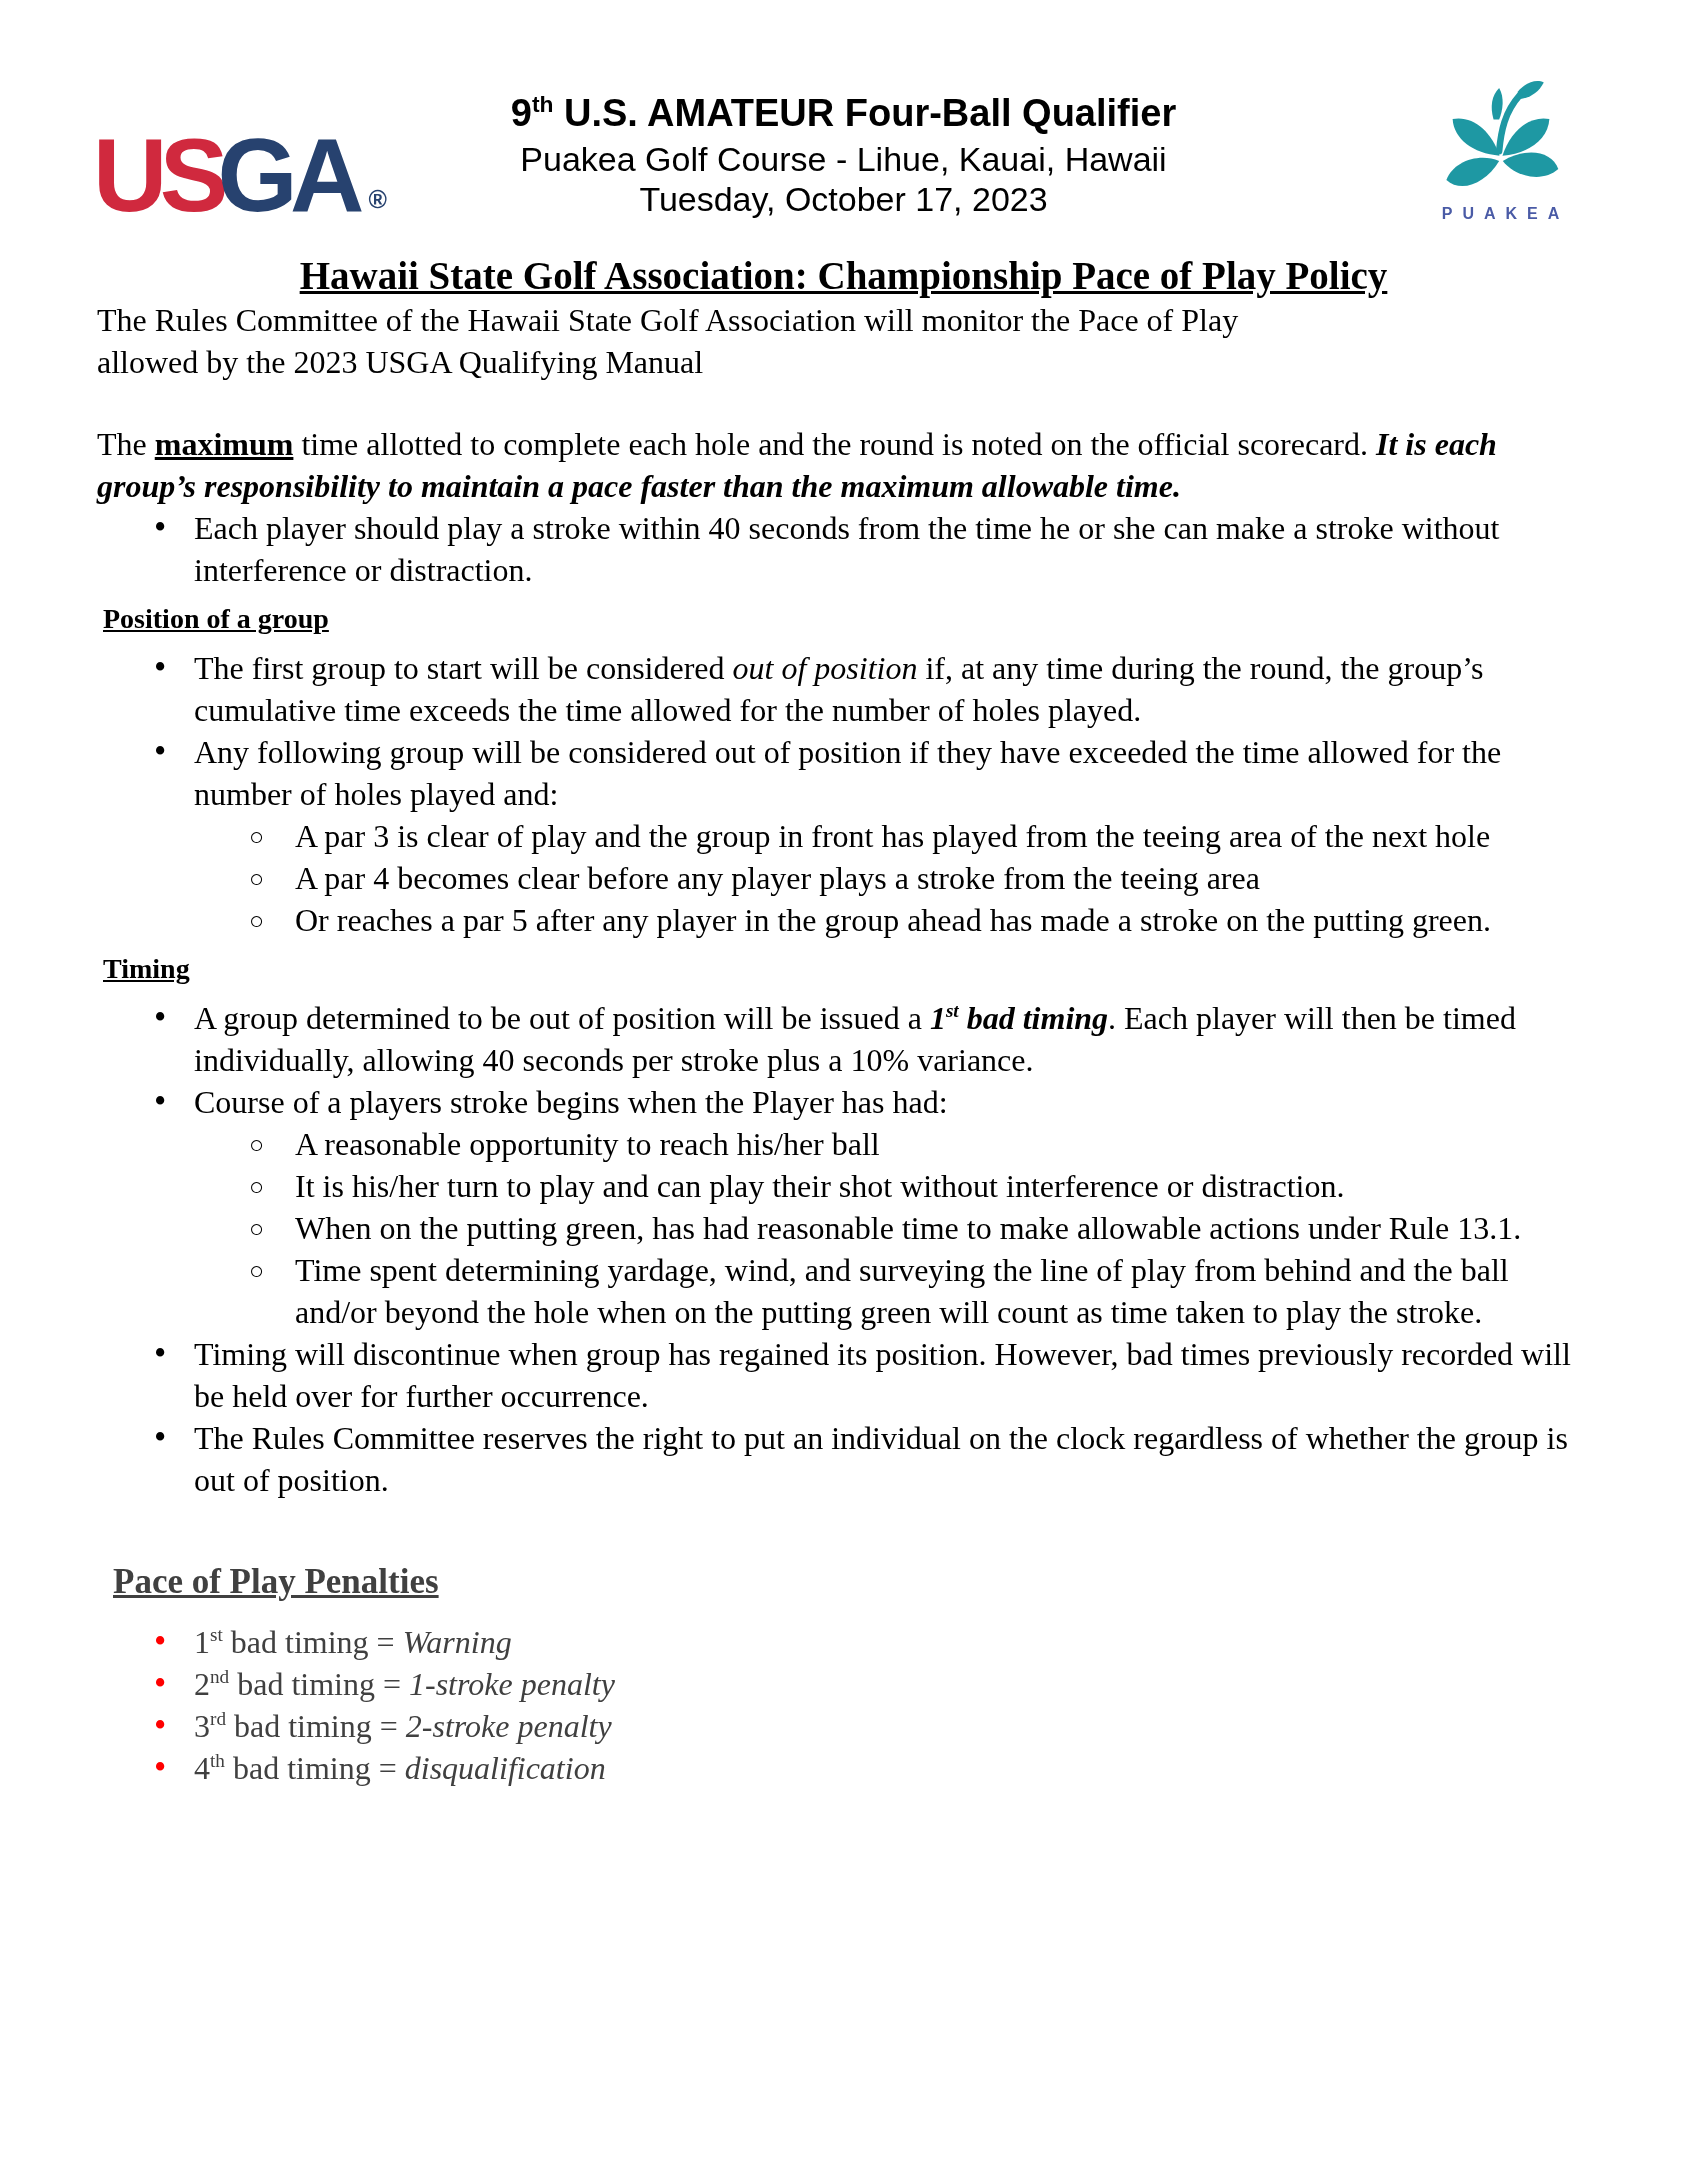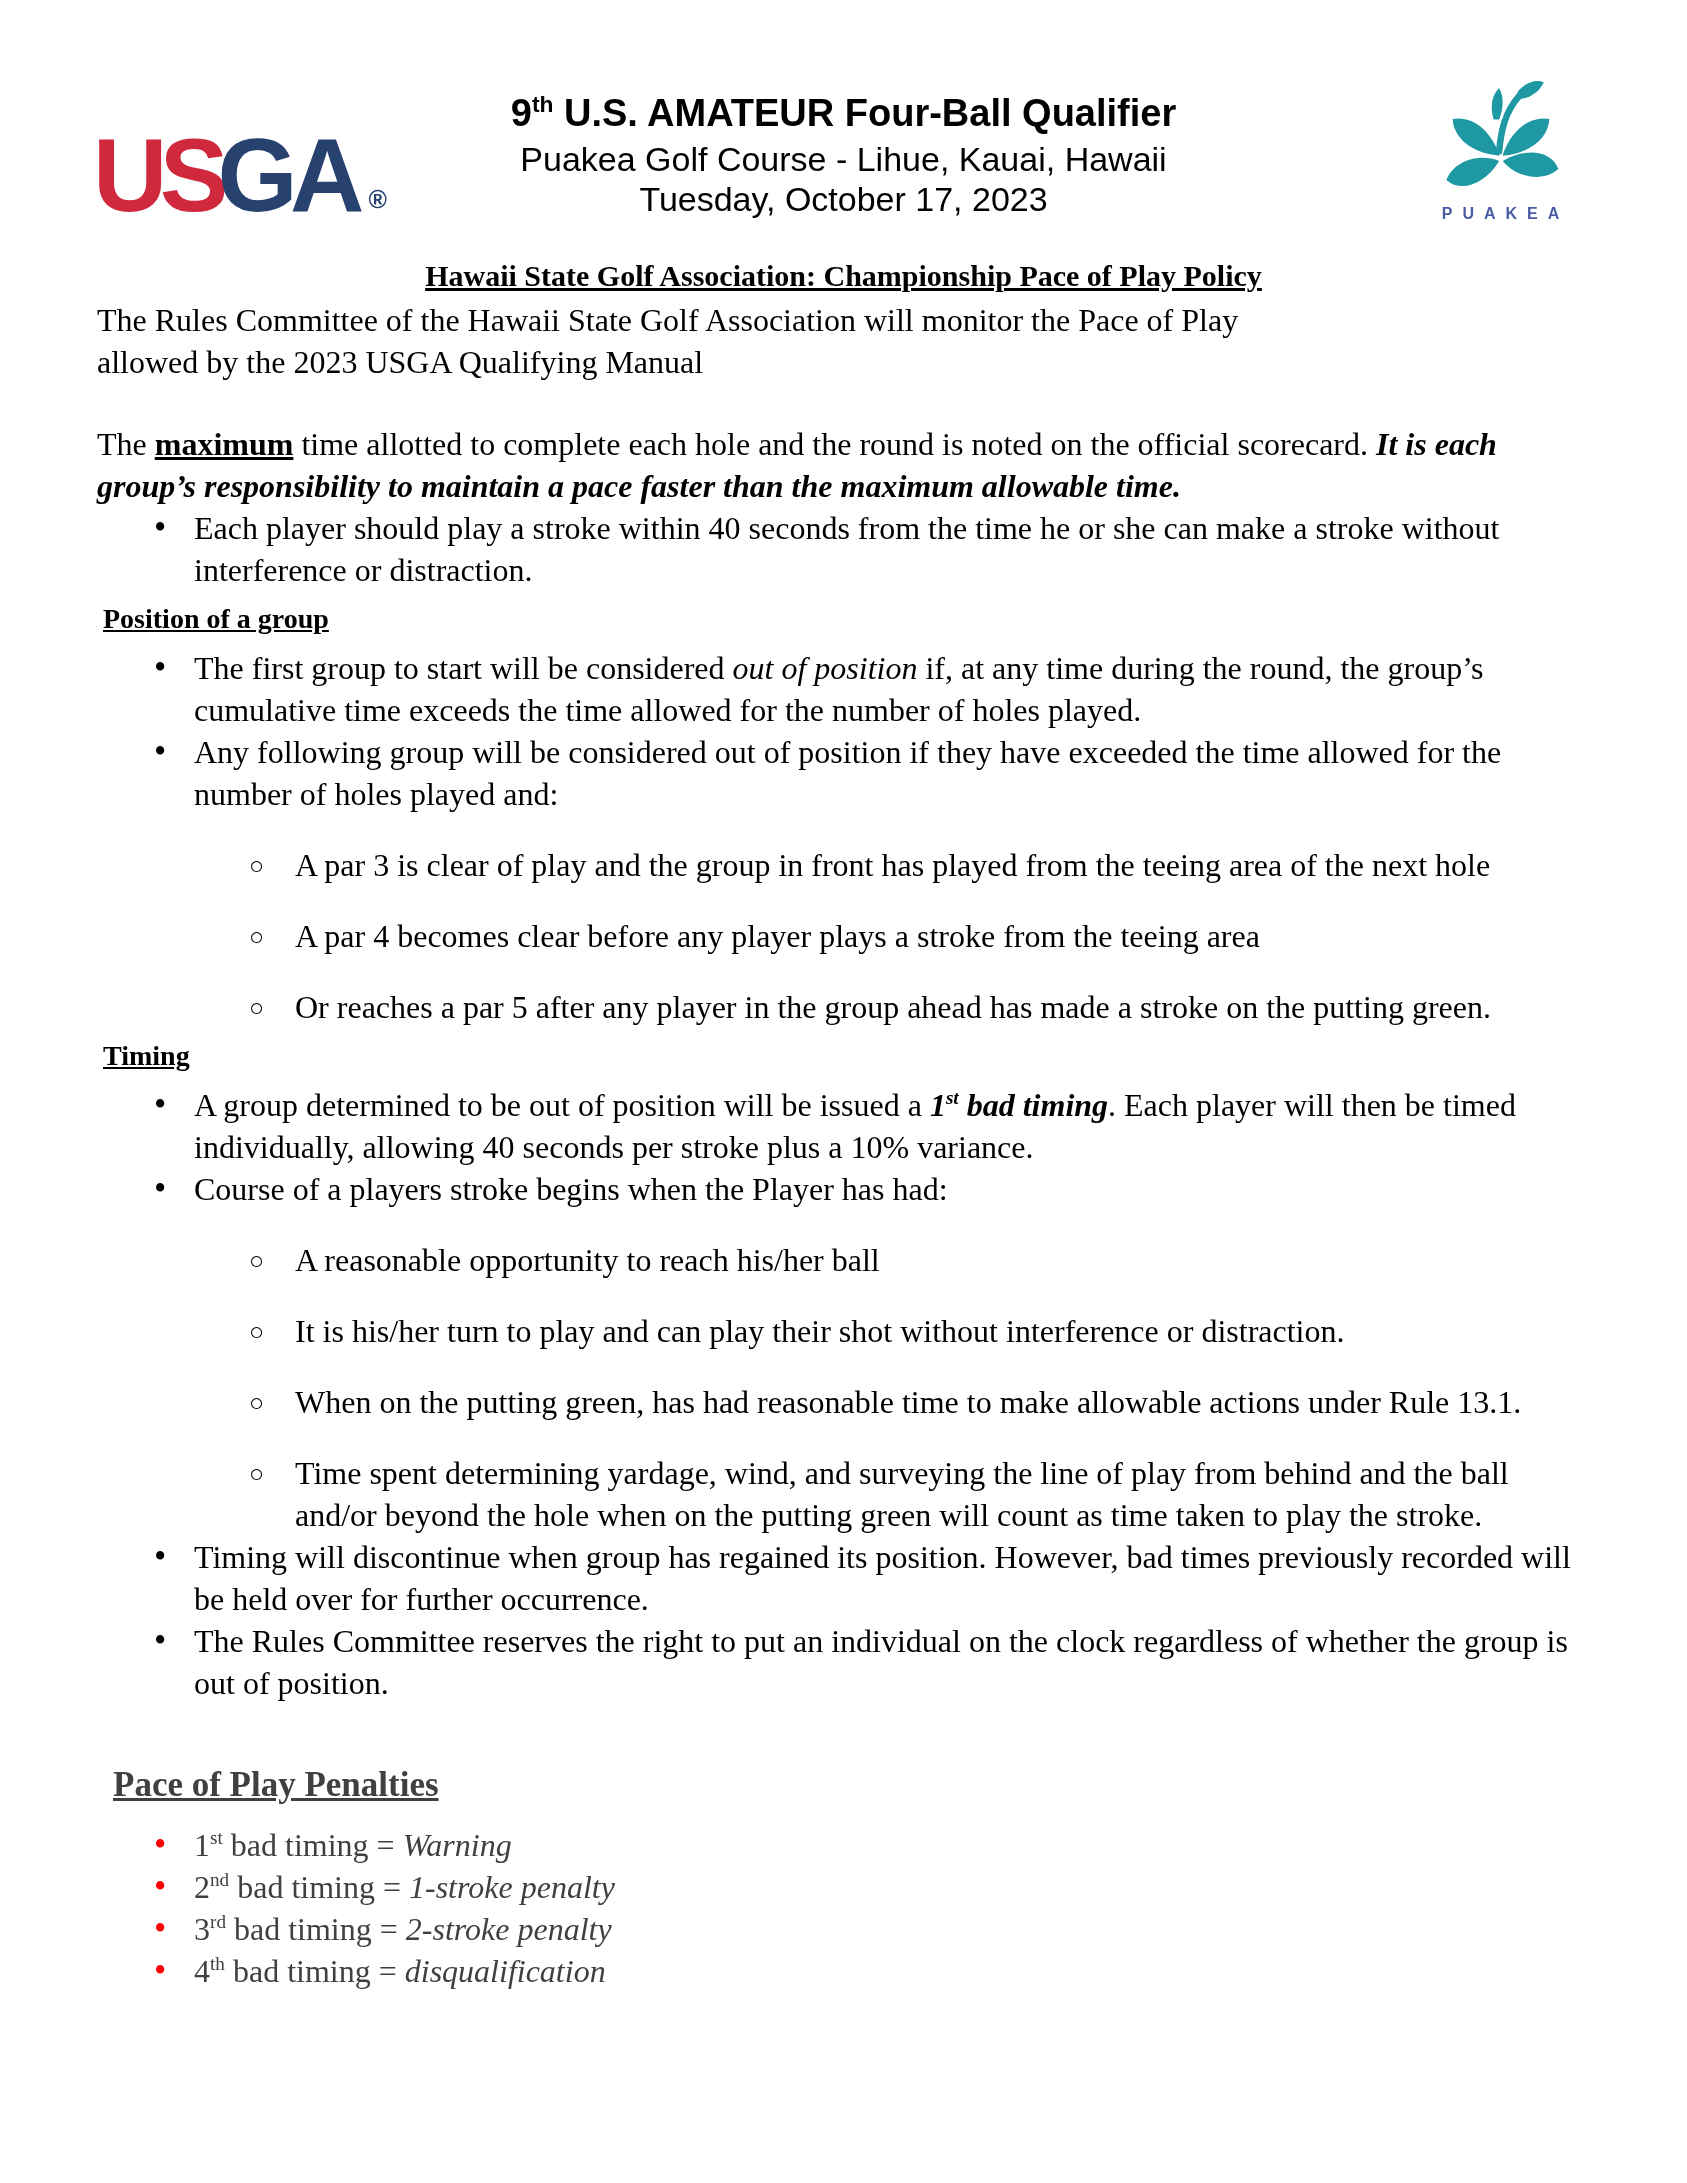--- a/index.html
+++ b/index.html
@@ -41,40 +41,40 @@
   .puakea-label {
     font-family:"Liberation Sans", sans-serif;
     font-weight:bold; font-size:16px; letter-spacing:10px;
     text-indent:10px; color:#4A5BA6; margin-top:3.4px;
   }
   
   .content { padding:0 97px; font-size:32px; line-height:42px; }
   .center { text-align:left; margin:0; }
   .policy-heading {
     margin:0; text-align:center;
-    font-size:30px; font-weight:bold; line-height:46px;
+    font-size:39px; font-weight:bold; line-height:46px;
     text-decoration:underline;
   }
   .gap { height:40px; }
   .gap-sm { height:42px; }
   .para { margin:0; }
   .section-heading {
     margin:6px; font-size:28px; font-weight:bold; line-height:44px;
     text-decoration:underline;
   }
   .u { text-decoration:underline; }
   .bi { font-weight:bold; font-style:italic; }
   .it { font-style:italic; }
   sup { font-size:60%; line-height:0; }
   .li1 { position:relative; padding-left:97px; }
   .li1::before {
     content:"\2022"; position:absolute; left:57px; top:0;
     font-size:35px;
   }
-  .li2 { position:relative; padding-left:198px;margin-top:29px; }
+  .li2 { position:relative; padding-left:198px; }
   .li2::before {
     content:"\25CB"; position:absolute; left:152px; top:0.8px;
     font-size:25px;
   }
   .pen { color:#404040; }
   .pen-heading {
     margin:16px; color:#404040;
     font-size:35px; font-weight:bold; line-height:46px;
     text-decoration:underline;
   }

